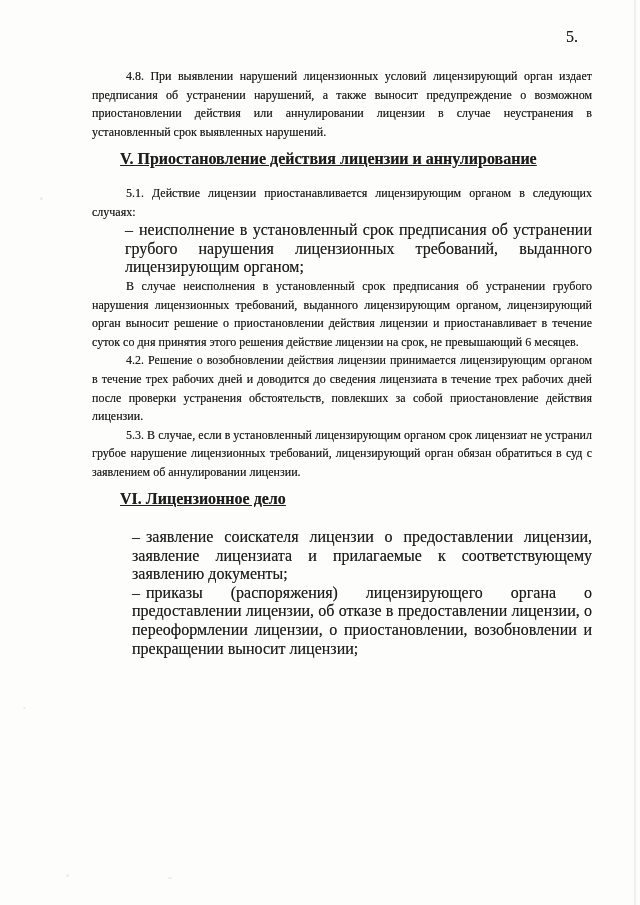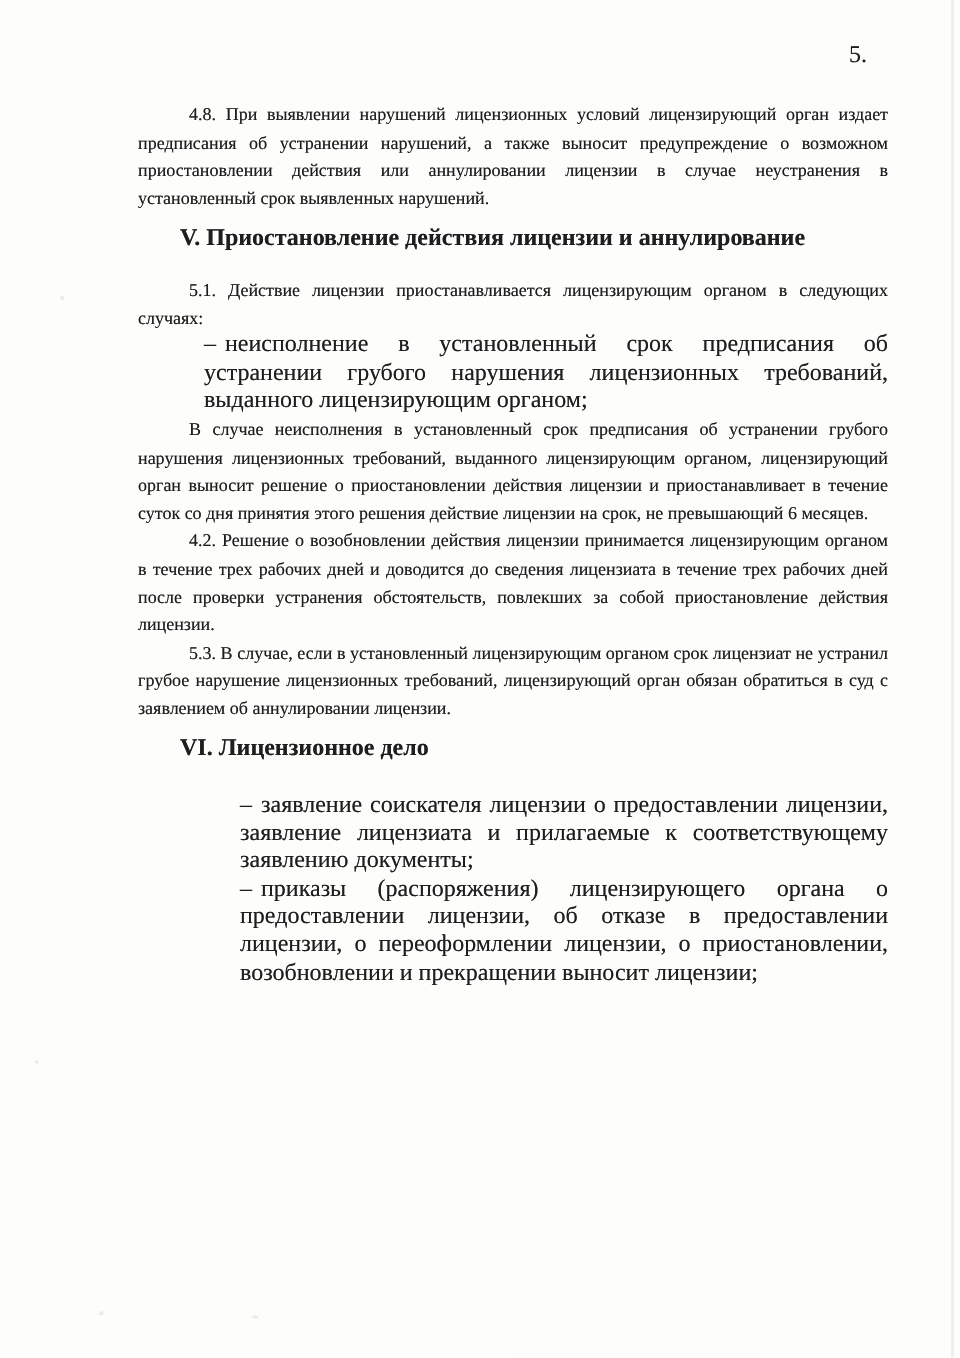--- a/index.html
+++ b/index.html
@@ -35,29 +35,30 @@
     font-size: 12px;
     line-height: 18.6px;
     text-align: justify;
     text-indent: 34px;
   }
   h3.heading {
     margin: 9px 0 15px 28px;
     font-size: 16px;
     line-height: 18.6px;
     font-weight: bold;
+    text-decoration: underline;
   }
   h3.heading.vi {
     margin-bottom: 19px;
   }
   .list {
-    margin-left: 44px;
+    margin-left: 33px;
   }
   .list.vi {
-    margin-left: 68px;
+    margin-left: 40px;
   }
   .li {
     font-size: 16px;
     line-height: 18.6px;
     text-align: justify;
   }
   .marker {
     padding-right: 6px;
   }
   .scan-edge {

